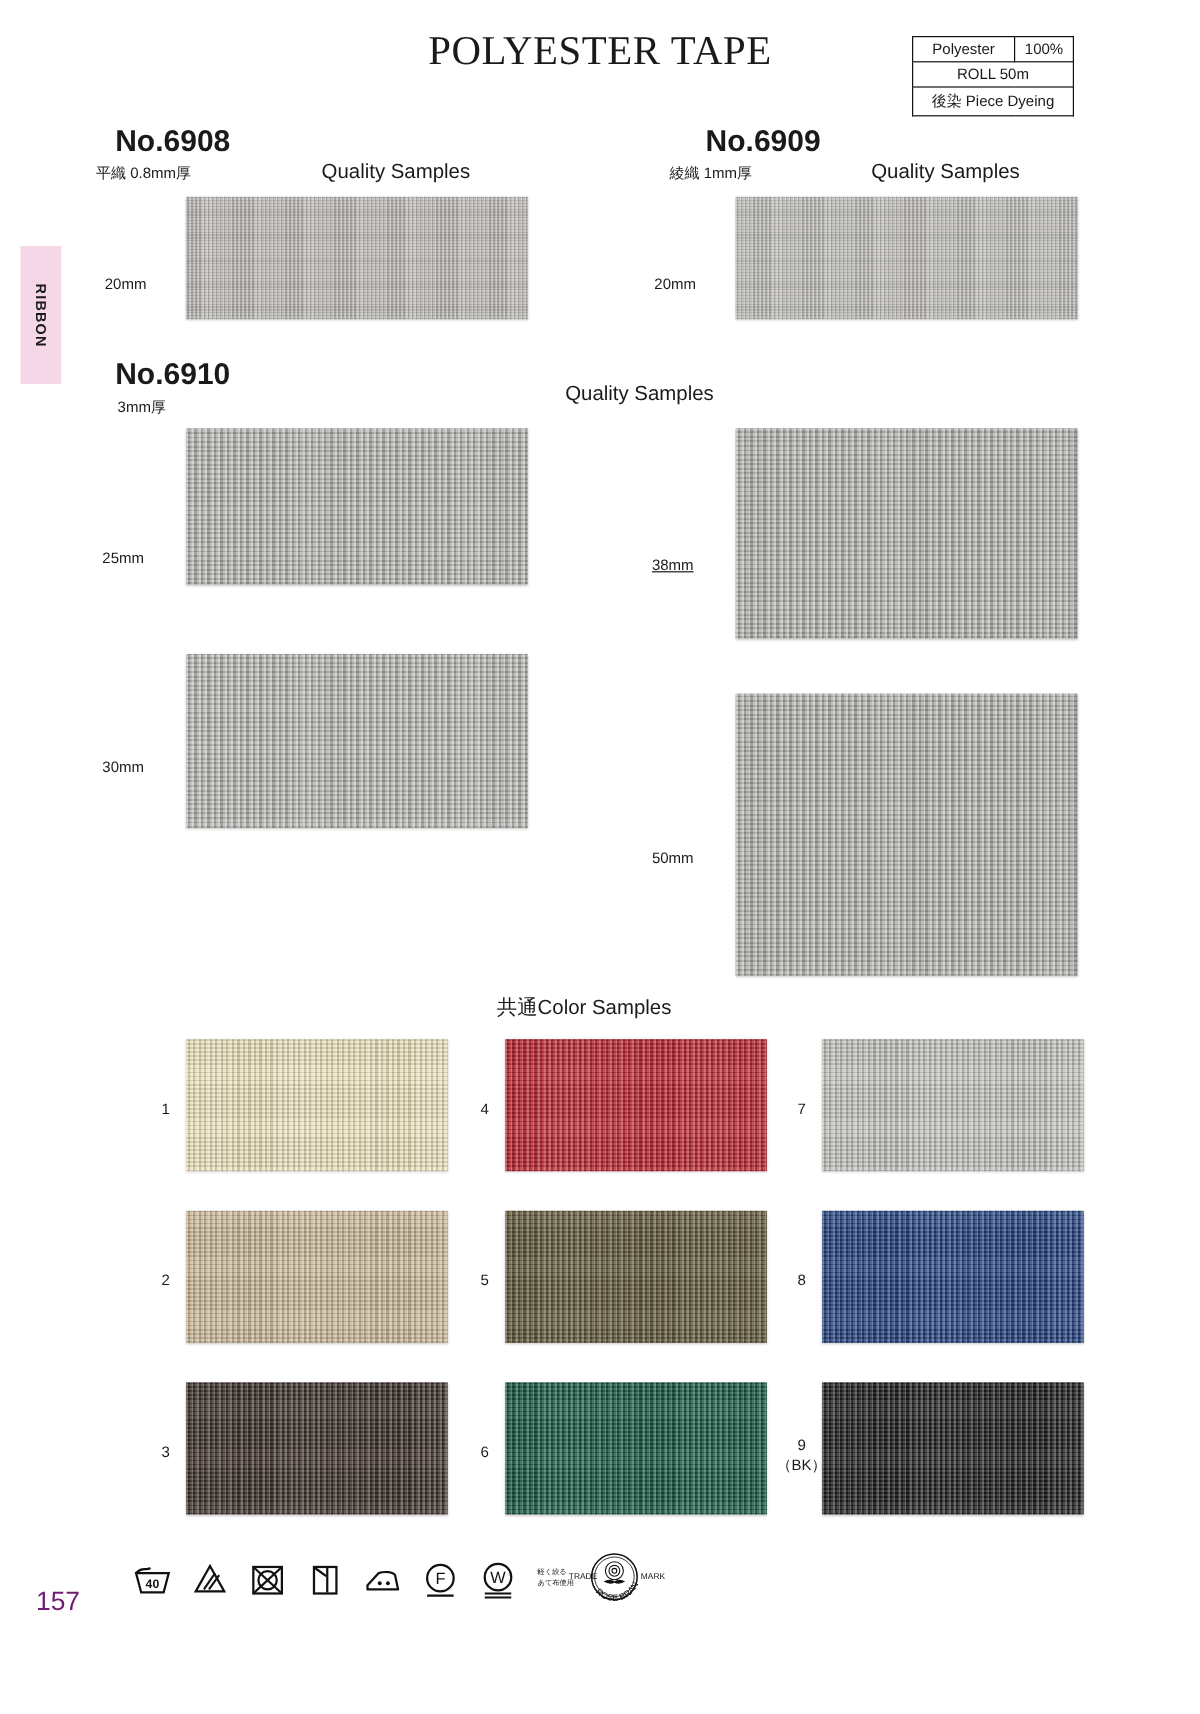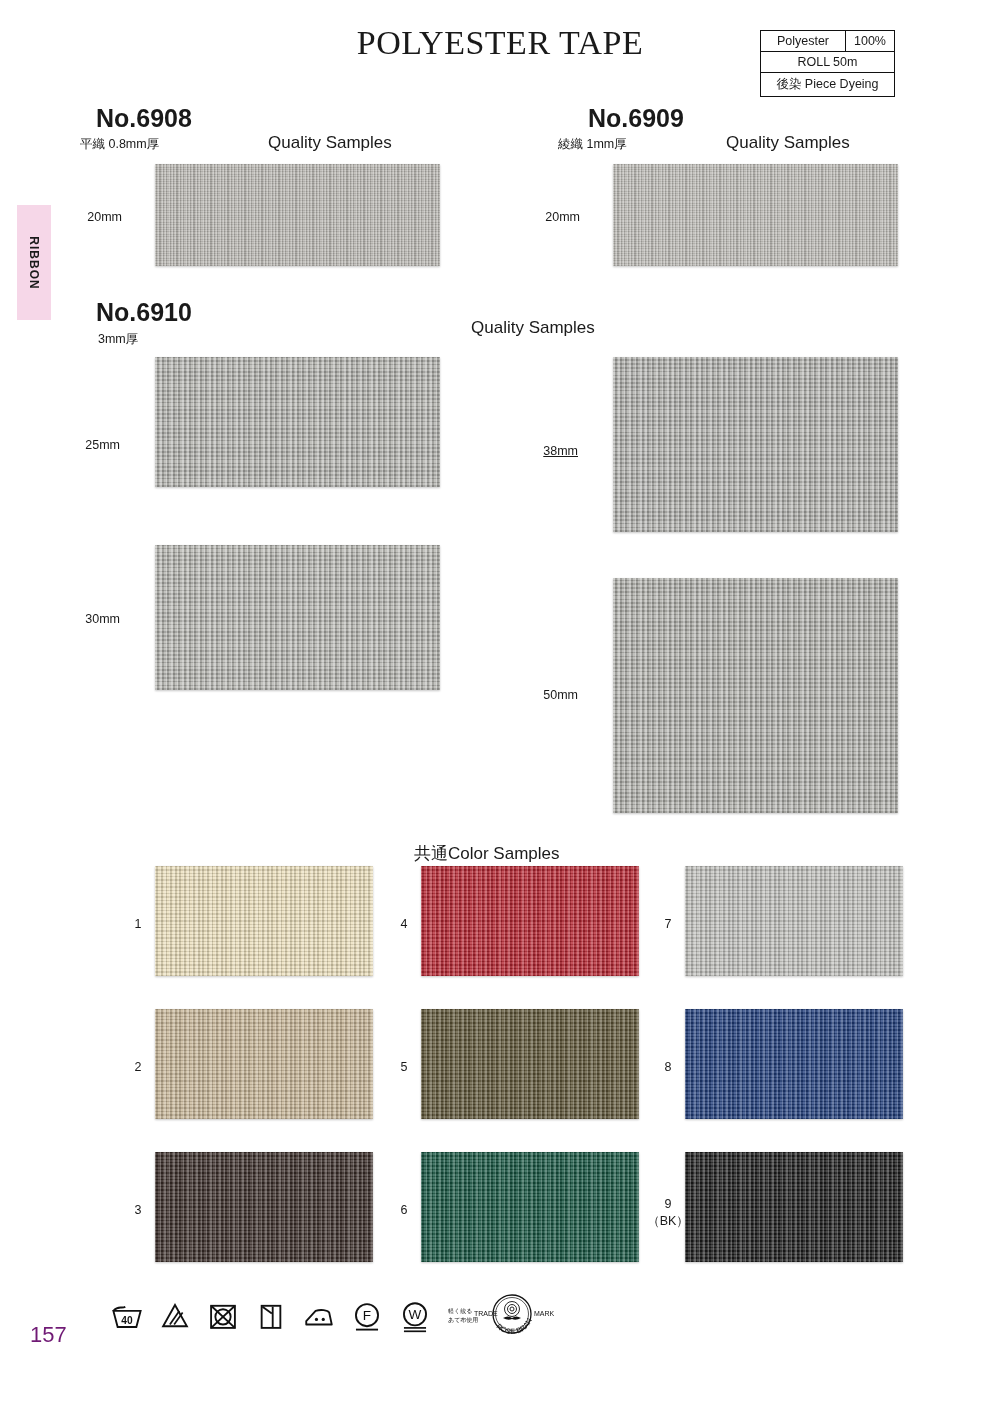--- a/index.html
+++ b/index.html
@@ -41,24 +41,24 @@
   }
   .spec-table td.wide{padding:3px 16px;}
 
   
   .prod-no{
     position:absolute;font-size:25px;font-weight:bold;letter-spacing:0px;
   }
   .prod-thick{position:absolute;font-size:12.5px;}
   .qs-label{position:absolute;font-size:17px;margin-left:47px;}
 
-  .size-label{position:absolute;font-size:12.5px;text-align:right;}
+  .size-label{position:absolute;font-size:12.5px;text-align:right;margin-top:20px;}
   .color-num{position:absolute;font-size:12.5px;text-align:center;line-height:1.35;}
 
-  .section-label{position:absolute;font-size:17px;margin-top:14px;}
+  .section-label{position:absolute;font-size:17px;}
 
   
   .swatch{position:absolute;box-shadow:0 1px 2px rgba(0,0,0,.22);}
   .swatch::after{
     content:"";position:absolute;inset:0;pointer-events:none;
   }
   
   .tex-fine::after{
     background:
       repeating-linear-gradient(90deg,

